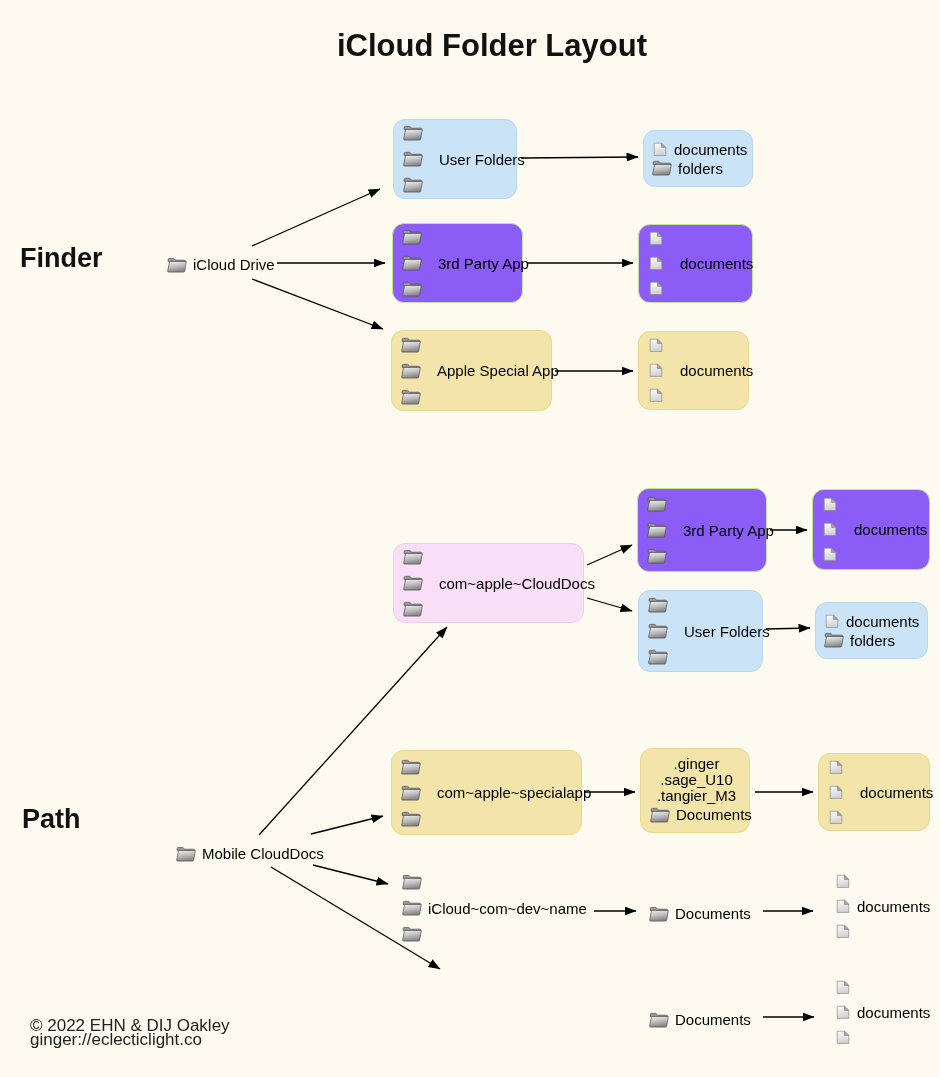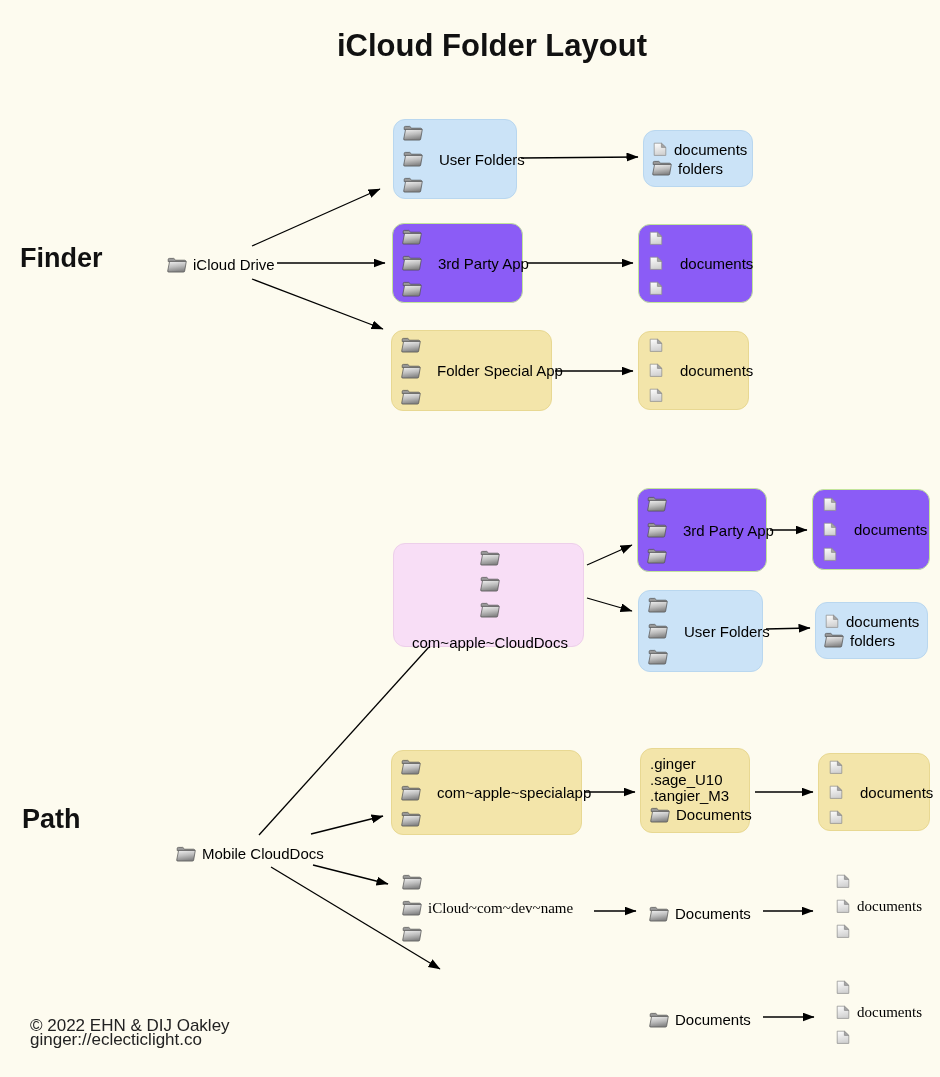--- a/index.html
+++ b/index.html
@@ -13,24 +13,24 @@
   .box.blue{background:#CBE3F7;border:1px solid #B9D7EF;}
   .box.green{background:#8b5cf6;border:1px solid #C2E49B;}
   .box.yellow{background:#F3E5AA;border:1px solid #E8D892;}
   .box.pink{background:#F8DEF6;border:1px solid #EDCFEA;}
   .folderbox{display:flex;align-items:center;gap:16px;padding:6px 6px 6px 9px;}
   .icon-col{display:flex;flex-direction:column;justify-content:center;gap:10px;flex:0 0 auto;}
   .icon-col.docs{gap:8px;}
   .listbox{display:flex;flex-direction:column;justify-content:center;gap:2px;padding:4px 8px;}
   .lrow{display:flex;align-items:center;gap:6px;}
   .gingerbox{padding:7px 6px 6px 9px;font-size:15px;line-height:16px;color:#000;}
-  .gline{white-space:nowrap;}
+  .gline{white-space:nowrap;text-align:center;}
   .grow{display:flex;align-items:center;gap:6px;margin-top:3px;}
   .free-item{position:absolute;display:flex;align-items:flex-end;gap:6px;height:20px;}
-  .free-group{position:absolute;display:flex;align-items:center;gap:6px;font-family:Liberation Serif, serif;}
+  .free-group{position:absolute;display:flex;align-items:center;gap:6px;}
   .footer{font-size:17px;line-height:14px;color:#222;}
   svg.ic{display:block;flex:0 0 auto;}
   #arrow-layer{position:absolute;left:0;top:0;pointer-events:none;}
   #symdefs{position:absolute;width:0;height:0;overflow:hidden;}
 </style>
 </head>
 <body>
 
 <div id="canvas">
 
@@ -162,39 +162,39 @@
       <svg class="ic" width="20" height="16">
           <use href="#sym-folder"></use>
         </svg>
       <svg class="ic" width="20" height="16">
           <use href="#sym-folder"></use>
         </svg>
       <svg class="ic" width="20" height="16">
           <use href="#sym-folder"></use>
         </svg>
     </div>
-    <span class="node-label">Folder Special App</span>
+    <span class="node-label">Apple Special App</span>
   </div>
 
   <div class="box yellow folderbox" style="left:638px;top:331px;width:111px;height:79px;">
     <div class="icon-col docs">
       <svg class="ic" width="16" height="17">
           <use href="#sym-doc"></use>
         </svg>
       <svg class="ic" width="16" height="17">
           <use href="#sym-doc"></use>
         </svg>
       <svg class="ic" width="16" height="17">
           <use href="#sym-doc"></use>
         </svg>
     </div>
     <span class="node-label">documents</span>
   </div>
 
-  <div class="box pink folderbox" style="left:393px;top:543px;width:191px;height:104px;flex-direction:column;">
+  <div class="box pink folderbox" style="left:393px;top:543px;width:191px;height:80px;">
     <div class="icon-col">
       <svg class="ic" width="20" height="16">
           <use href="#sym-folder"></use>
         </svg>
       <svg class="ic" width="20" height="16">
           <use href="#sym-folder"></use>
         </svg>
       <svg class="ic" width="20" height="16">
           <use href="#sym-folder"></use>
         </svg>

